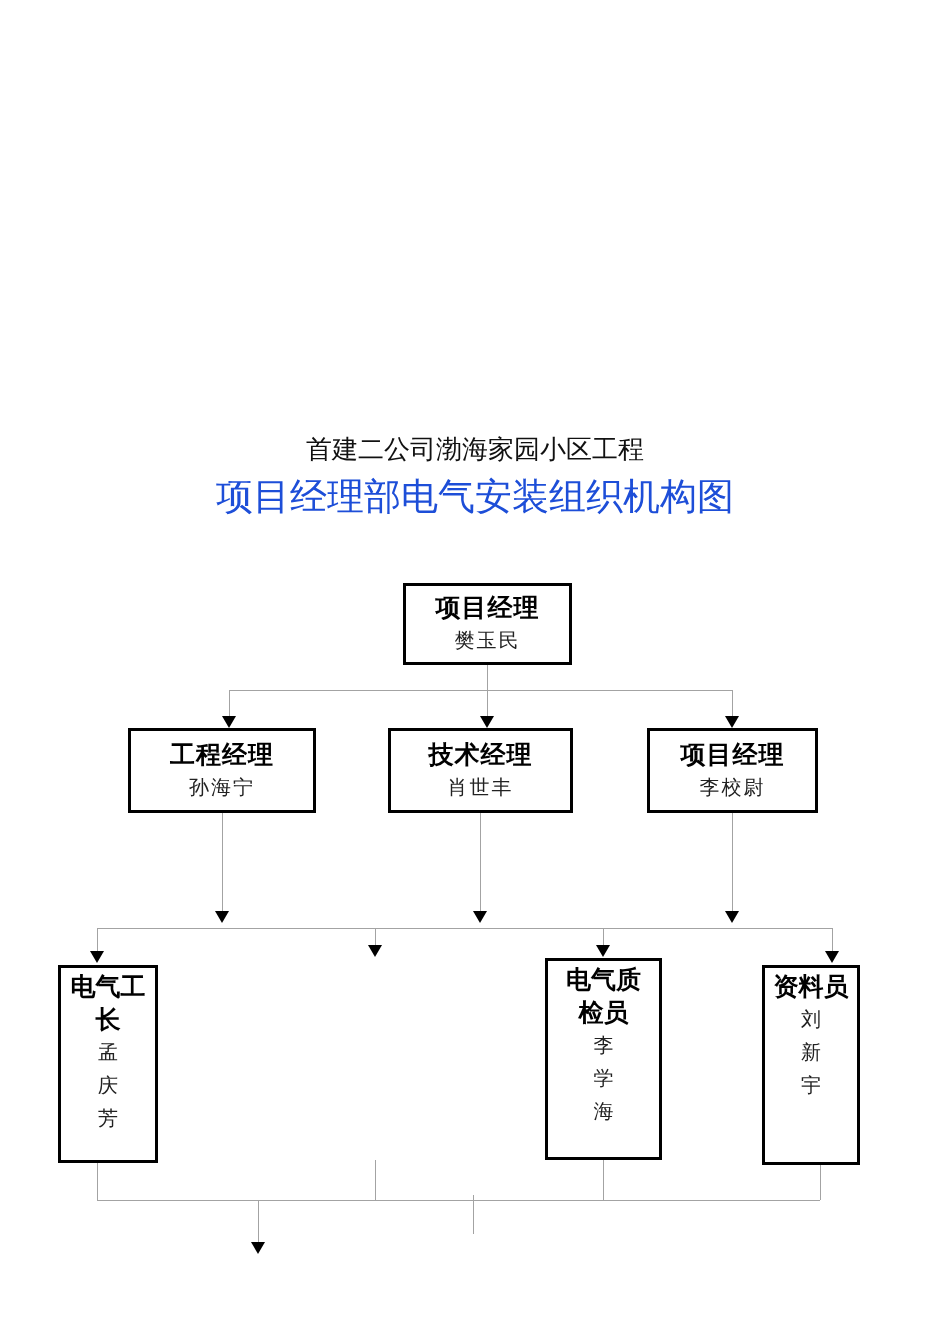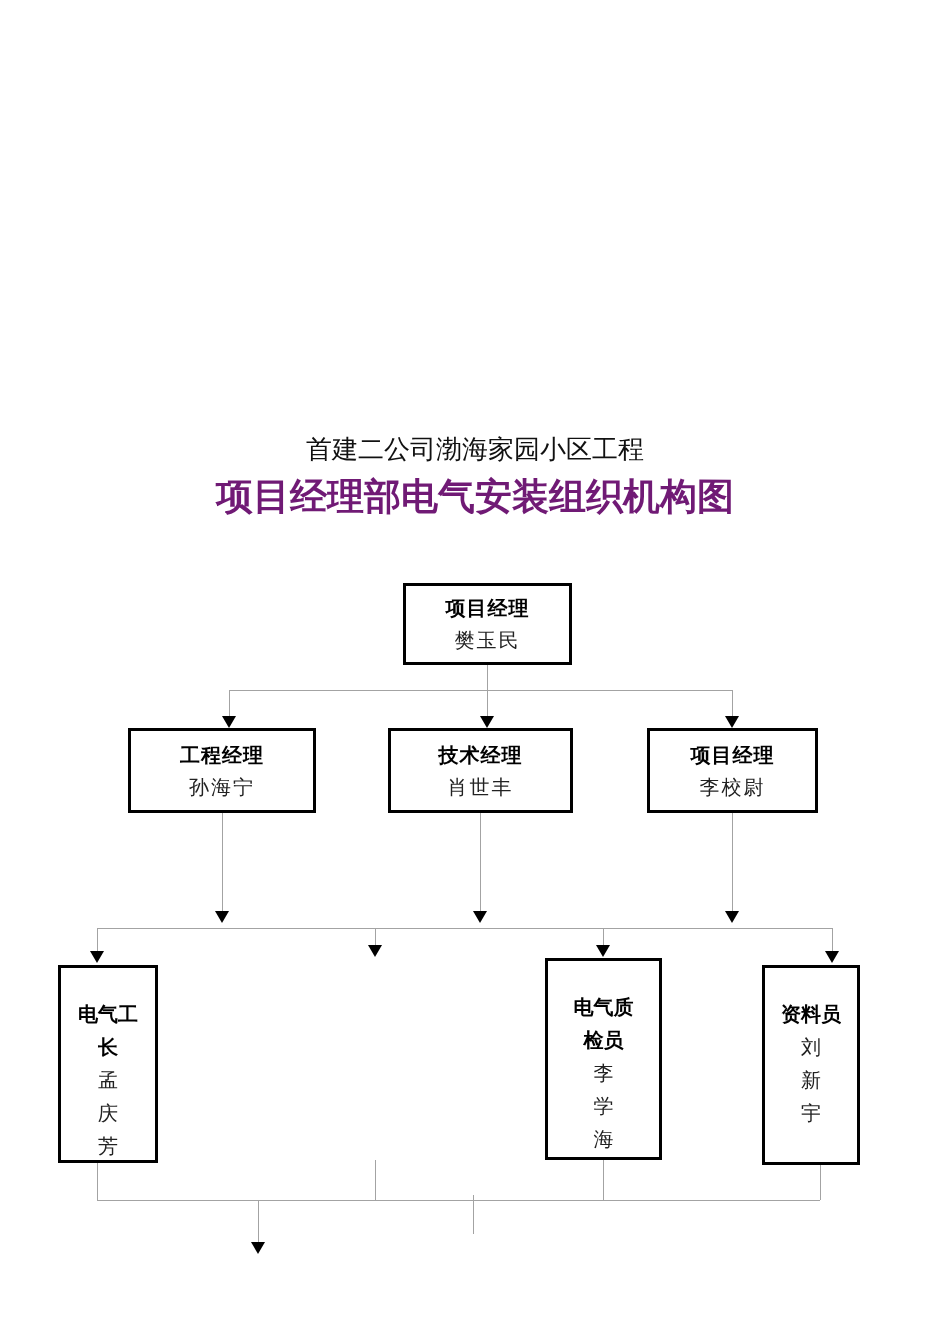--- a/index.html
+++ b/index.html
@@ -26,55 +26,54 @@
   #title1 {
     top: 432px;
     font-size: 26px;
     font-weight: 400;
     letter-spacing: 0px;
     color: #111;
   }
   #title2 {
     top: 472px;
     font-size: 37px;
-    font-weight: 700;
+    font-weight: 400;
     letter-spacing: 0px;
-    color: #701a75;
+    color: #1d4ed8;
   }
   .node {
     position: absolute;
     box-sizing: border-box;
     border: 3px solid #000;
     background: #fff;
     display: flex;
     flex-direction: column;
     align-items: center;
     text-align: center;
   }
   .node.two-line {
     justify-content: center;
   }
   .node .role {
     font-weight: 700;
-    font-size: 20px;
+    font-size: 25px;
     line-height: 32px;
     letter-spacing: 1px;
     color: #000;
   }
   .node .name {
     font-weight: 400;
     font-size: 20px;
     line-height: 32px;
     letter-spacing: 2px;
     color: #222;
   }
   .node.tall {
     justify-content: flex-start;
-    padding-top: 31px;
-    font-family: Liberation Mono, monospace;
+    padding-top: 2px;
   }
   .node.tall .role { line-height: 33px; letter-spacing: 0px; }
   .node.tall .name { line-height: 33px; letter-spacing: 0px; }
   .vline {
     position: absolute;
     width: 1px;
     background: #a3a3a3;
   }
   .hline {
     position: absolute;

